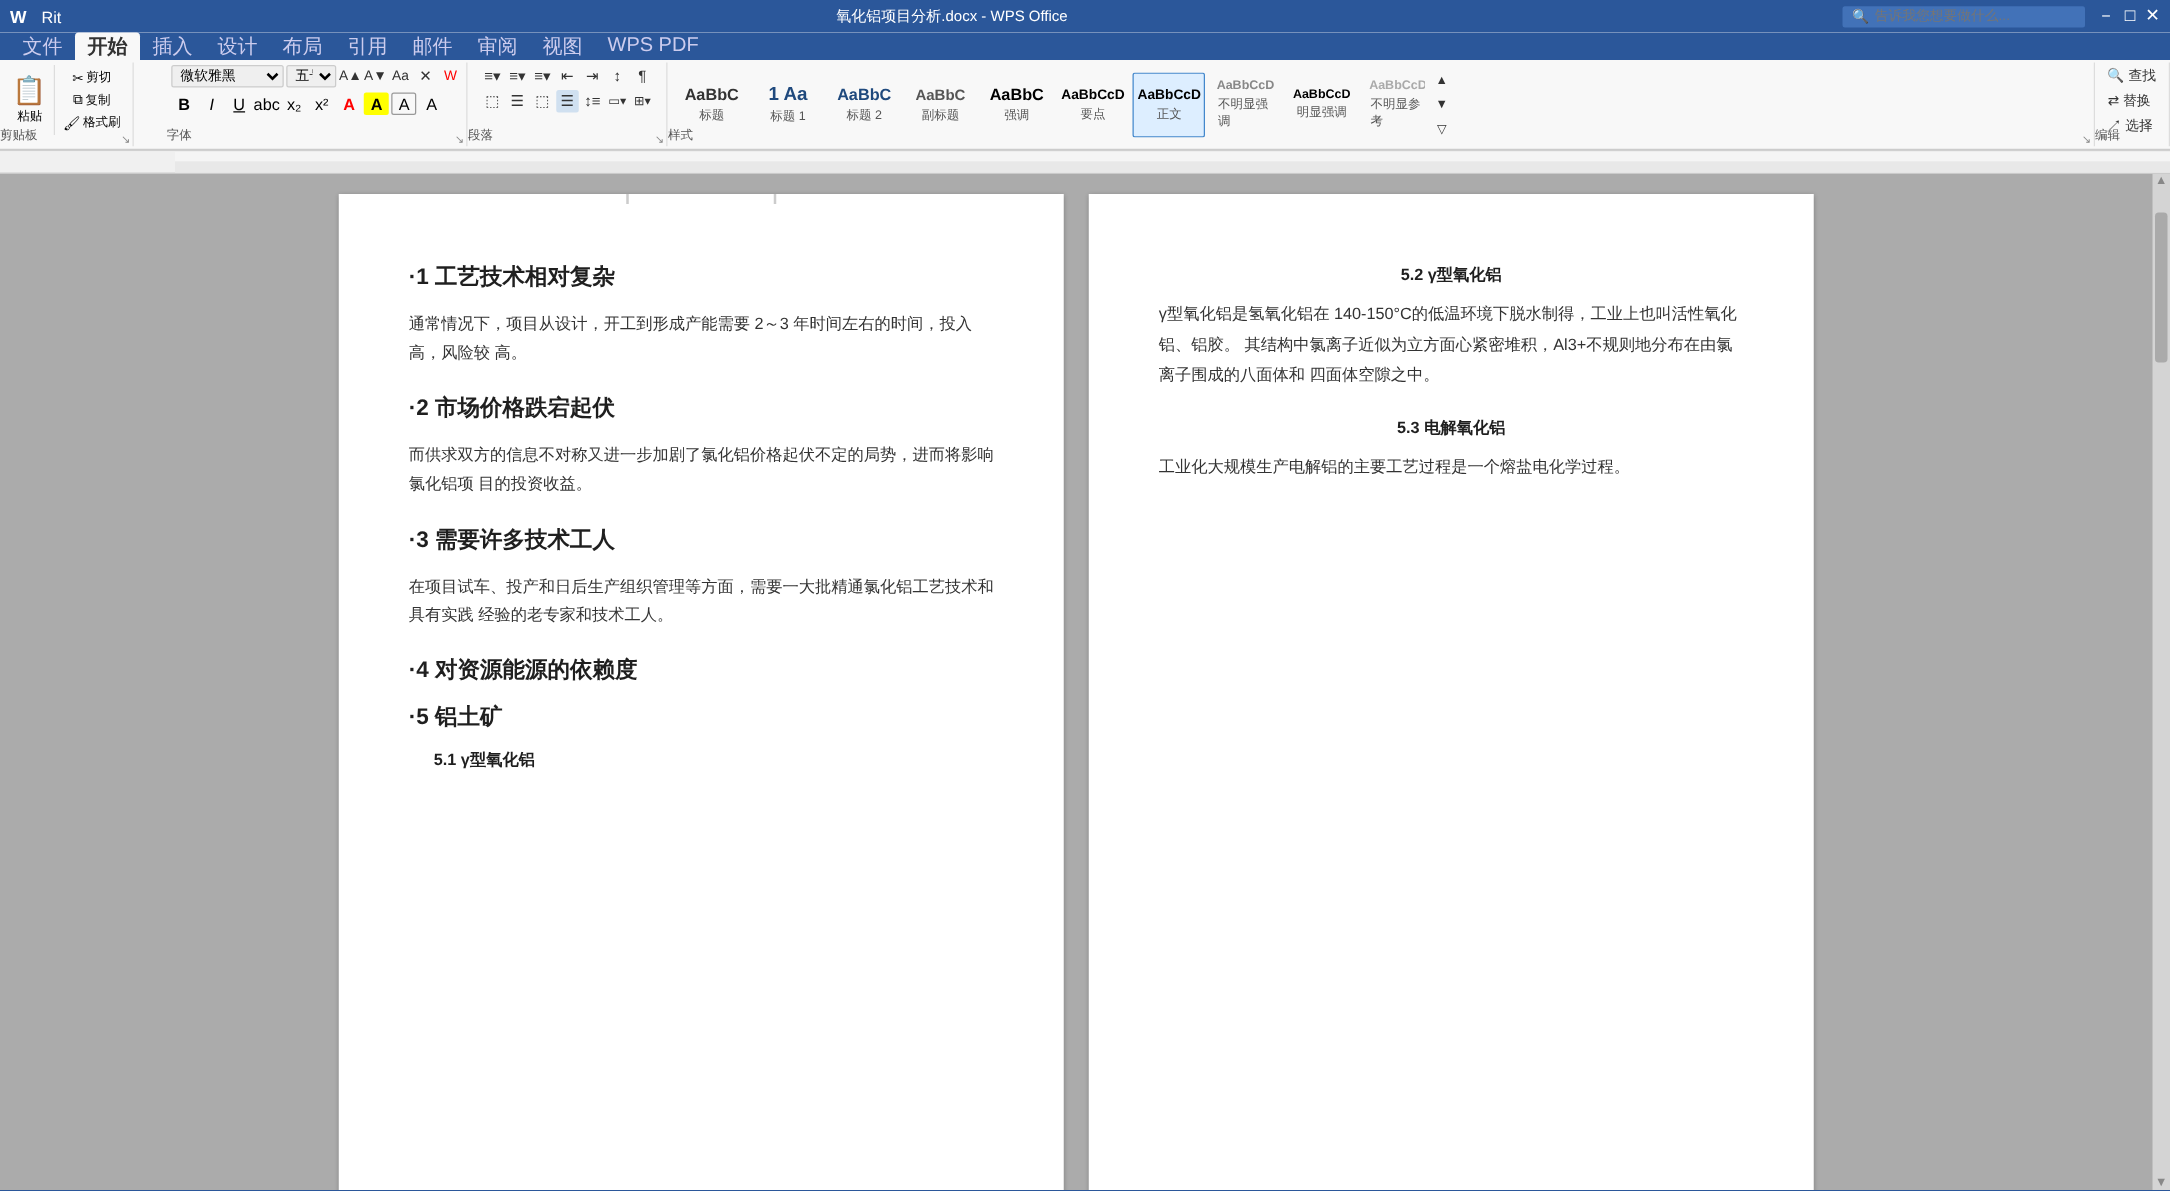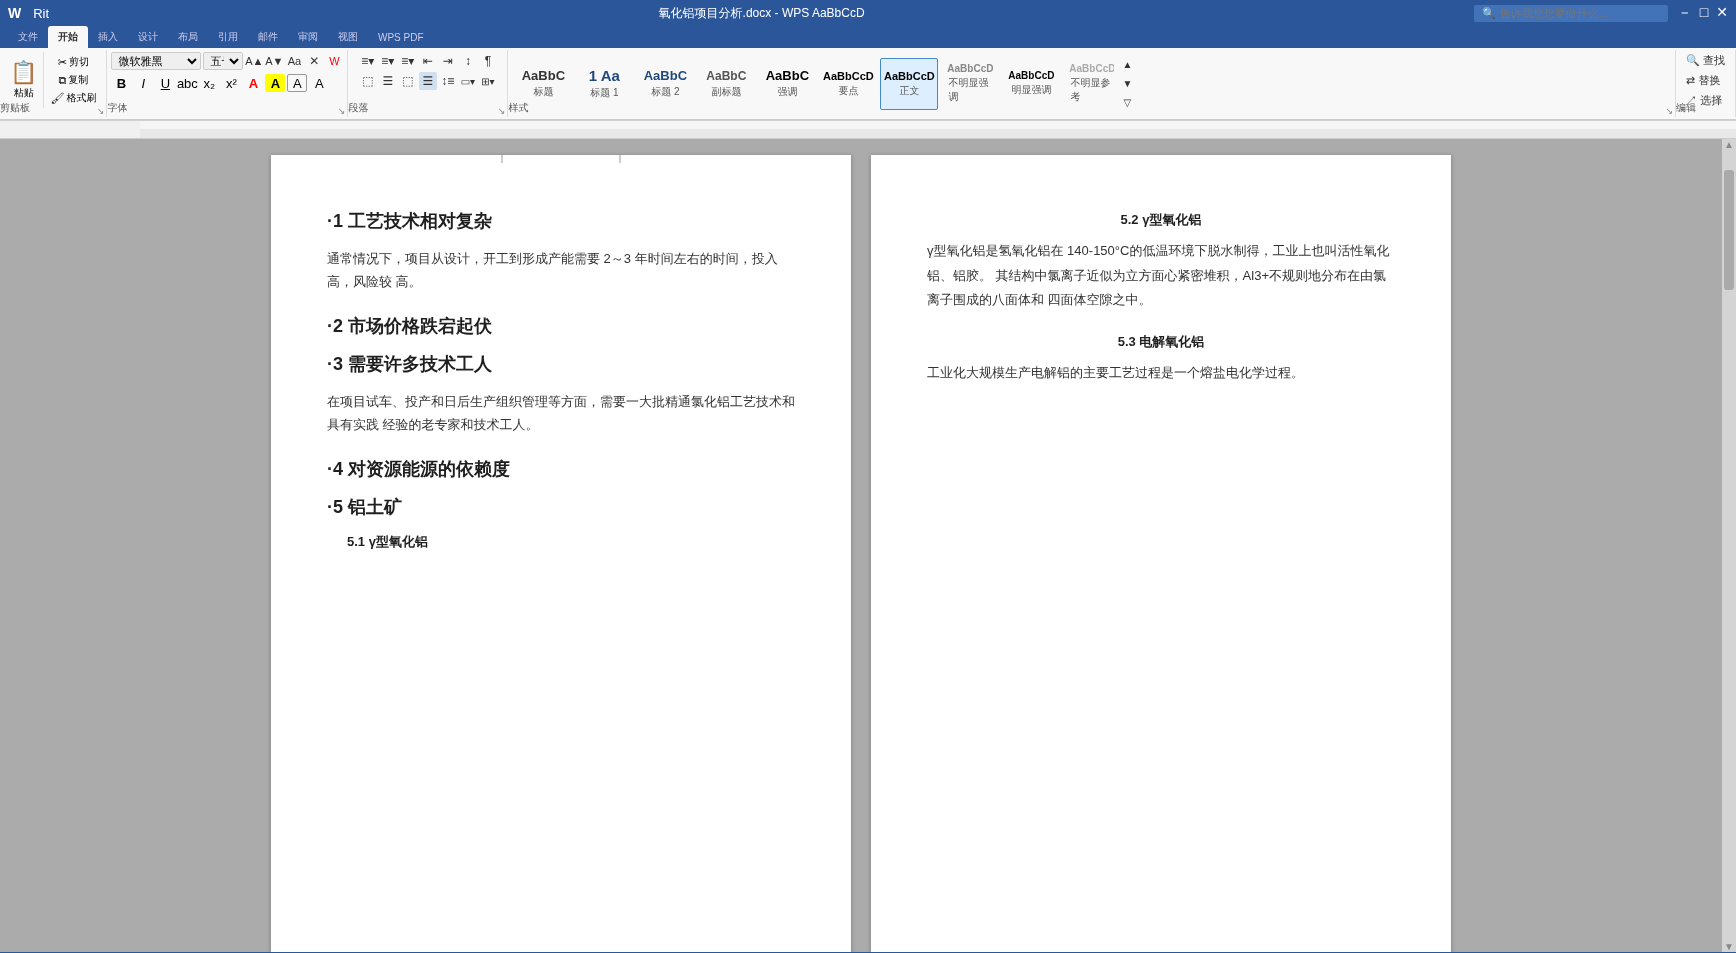--- a/index.html
+++ b/index.html
@@ -36,21 +36,21 @@
     }
     .ribbon-tabs {
       display: flex;
       background: #2b579a;
       height: 22px;
       align-items: flex-end;
       padding-left: 8px;
     }
     .ribbon-tab {
       padding: 2px 10px;
-      font-size: 10px;
+      font-size: 16px;
       color: #cce;
       cursor: pointer;
       border-radius: 3px 3px 0 0;
       height: 22px;
       display: flex;
       align-items: center;
     }
     .ribbon-tab.active {
       background: #f8f8f8;
       color: #333;
@@ -279,21 +279,21 @@
 </head>
 <body>
 
 <div class="title-bar">
   <div class="title-bar-left">
     <span style="font-size:14px;font-weight:bold;color:#fff;">W</span>
     <span style="font-size:13px;">Rit</span>
   </div>
   <div class="title-bar-tabs">
   </div>
-  <span style="flex:1;text-align:center;font-size:12px;">氧化铝项目分析.docx - WPS AaBbCcD</span>
+  <span style="flex:1;text-align:center;font-size:12px;">氧化铝项目分析.docx - WPS Office</span>
   <div class="title-bar-search">
     <span style="font-size:11px;">🔍</span>
     <input type="text" style="background: transparent; border: none; outline: none; color: rgb(204, 204, 238); font-size: 11px; width: 160px;" placeholder="告诉我您想要做什么...">
   </div>
   <div style="display:flex;gap:8px;margin-left:10px;">
     <span style="cursor:pointer;font-size:14px;">－</span>
     <span style="cursor:pointer;font-size:14px;">□</span>
     <span style="cursor:pointer;font-size:14px;">✕</span>
   </div>
 </div>
@@ -334,21 +334,21 @@
               <span>🖌</span>
               <span style="font-size:10px;">格式刷</span>
             </div>
           </div>
         </div>
       </div>
       <span class="ribbon-group-label">剪贴板</span>
       <span class="ribbon-group-expand">↘</span>
     </div>
 
-    <div class="ribbon-group" style="min-width:180px;">
+    <div class="ribbon-group" style="min-width:180px;margin-left:26px;">
       <div class="ribbon-group-content" style="flex-direction:column;gap:2px;align-items:flex-start;padding-bottom:14px;">
         <div class="font-row">
           <select class="font-select">
             <option>微软雅黑</option>
           </select>
           <select class="font-size-select">
             <option>五号</option>
           </select>
           <span class="icon-btn" style="font-size:11px;">A▲</span>
           <span class="icon-btn" style="font-size:11px;">A▼</span>
@@ -490,20 +490,22 @@
     <div class="page">
 
       <div style="position:absolute;top:0;left:230px;width:2px;height:8px;background:#ccc;"></div>
       <div style="position:absolute;top:0;right:230px;width:2px;height:8px;background:#ccc;"></div>
 
       <div class="doc-heading1">·1  工艺技术相对复杂</div>
       <div class="doc-para">通常情况下，项目从设计，开工到形成产能需要 2～3 年时间左右的时间，投入高，风险较
 高。</div>
 
       <div class="doc-heading1">·2  市场价格跌宕起伏</div>
+      <div class="doc-para">而供求双方的信息不对称又进一步加剧了氯化铝价格起伏不定的局势，进而将影响氯化铝项
+目的投资收益。</div>
 
       <div class="doc-heading1">·3  需要许多技术工人</div>
       <div class="doc-para">在项目试车、投产和日后生产组织管理等方面，需要一大批精通氯化铝工艺技术和具有实践
 经验的老专家和技术工人。</div>
 
       <div class="doc-heading1">·4  对资源能源的依赖度</div>
 
       <div class="doc-heading1">·5  铝土矿</div>
 
       <div style="font-size:13px;font-weight:bold;margin-top:8px;margin-left:20px;color:#1f1f1f;">5.1  γ型氧化铝</div>

